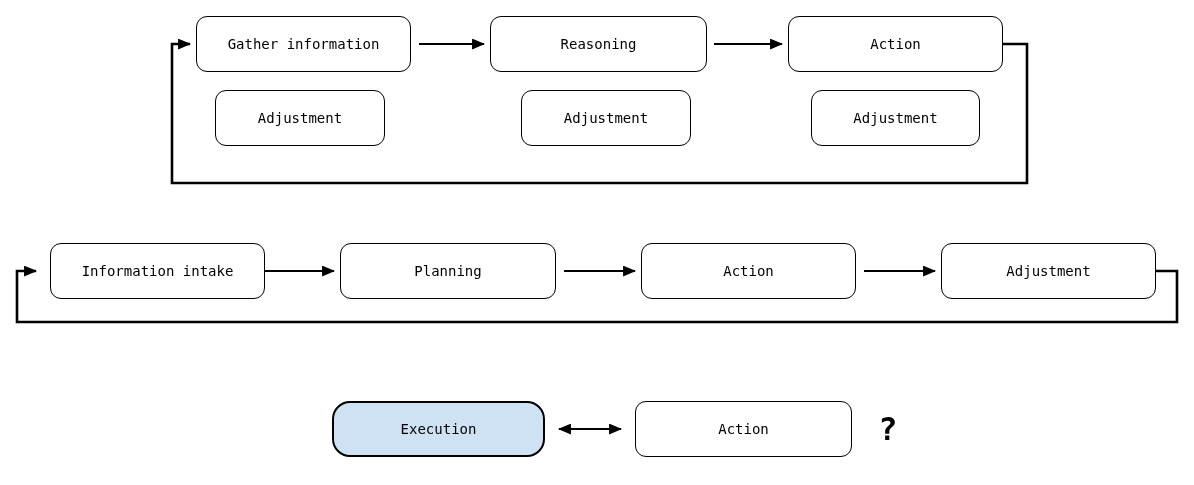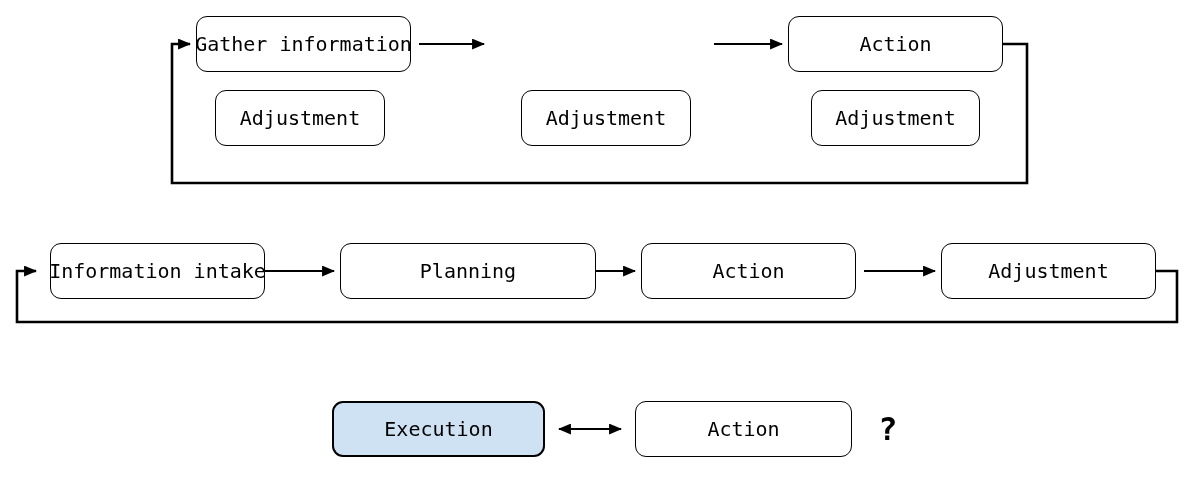--- a/index.html
+++ b/index.html
@@ -25,21 +25,21 @@
   }
   .node {
     position: absolute;
     box-sizing: border-box;
     border: 1.6px solid #000000;
     border-radius: 11px;
     background: #ffffff;
     display: flex;
     align-items: center;
     justify-content: center;
-    font-size: 20px;
+    font-size: 14px;
     font-weight: 500;
     letter-spacing: 0;
     white-space: nowrap;
   }
   .node.highlight {
     border-width: 2px;
   }
   .qmark {
     position: absolute;
     font-size: 32px;
@@ -69,28 +69,29 @@
     <line x1="265" y1="271" x2="334" y2="271" stroke="#000" stroke-width="2.2" marker-end="url(#ah)"></line>
     <line x1="564" y1="271" x2="635" y2="271" stroke="#000" stroke-width="2.2" marker-end="url(#ah)"></line>
     <line x1="864" y1="271" x2="935" y2="271" stroke="#000" stroke-width="2.2" marker-end="url(#ah)"></line>
 
     <path d="M 1156 271 H 1177 V 322 H 17 V 271 H 36" fill="none" stroke="#000" stroke-width="2.6" marker-end="url(#ah)"></path>
 
     <line x1="559" y1="429" x2="621" y2="429" stroke="#000" stroke-width="2.2" marker-start="url(#ah)" marker-end="url(#ah)"></line>
   </svg>
 
   <div class="node" style="left:196px; top:16px; width:215px; height:56px;">Gather information</div>
+  <div class="node" style="left:490px; top:16px; width:217px; height:56px;">Reasoning</div>
   <div class="node" style="left:788px; top:16px; width:215px; height:56px;">Action</div>
 
   <div class="node" style="left:215px; top:90px; width:170px; height:56px;">Adjustment</div>
   <div class="node" style="left:521px; top:90px; width:170px; height:56px;">Adjustment</div>
   <div class="node" style="left:811px; top:90px; width:169px; height:56px;">Adjustment</div>
 
   <div class="node" style="left:50px; top:243px; width:215px; height:56px;">Information intake</div>
-  <div class="node" style="left:340px; top:243px; width:256px; height:56px;">Planning</div>
+  <div class="node" style="left:340px; top:243px; width:216px; height:56px;">Planning</div>
   <div class="node" style="left:641px; top:243px; width:215px; height:56px;">Action</div>
   <div class="node" style="left:941px; top:243px; width:215px; height:56px;">Adjustment</div>
 
-  <div class="node highlight" style="left: 332px; top: 401px; width: 213px; height: 56px; background: rgb(207, 226, 243);">Execution</div>
+  <div class="node highlight" style="left: 332px; top: 401px; width: 213px; height: 56px; background: rgb(207, 226, 243); border-radius: 18px;">Execution</div>
   <div class="node" style="left:635px; top:401px; width:217px; height:56px;">Action</div>
   <div class="qmark" style="left:868px; top:404px; width:40px; height:50px;">?</div>
 
 </div>
 
 </body></html>

